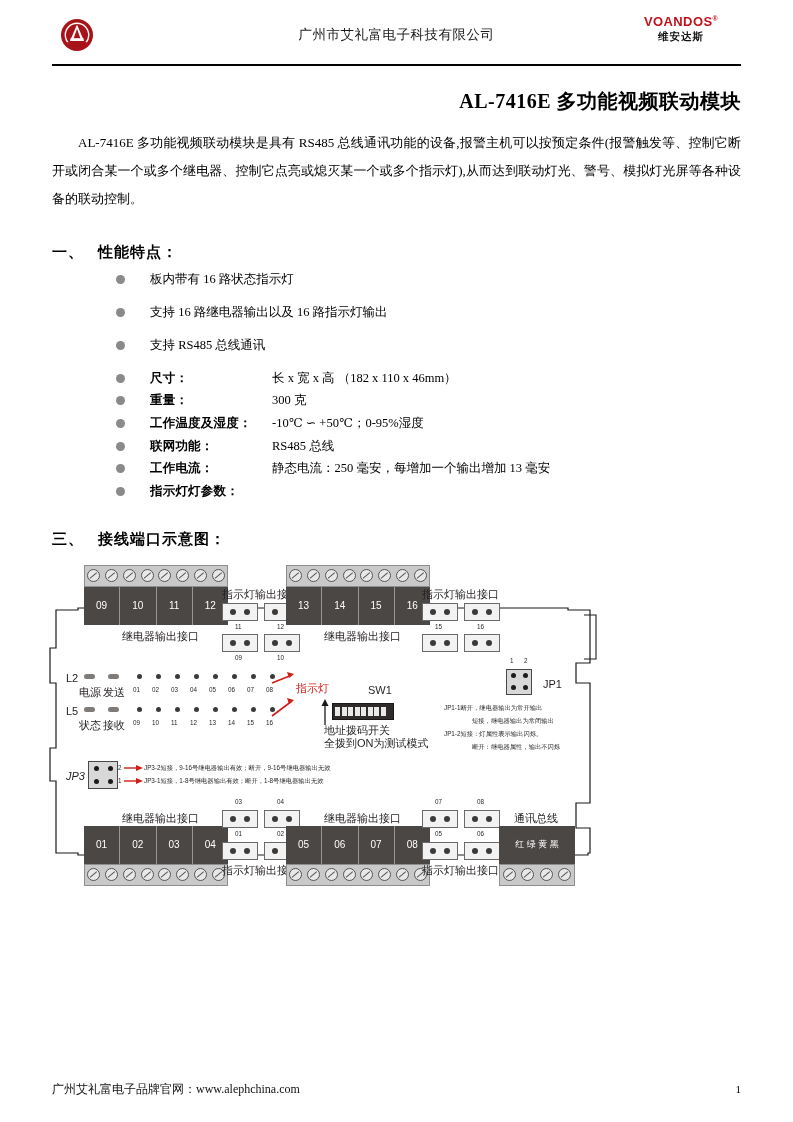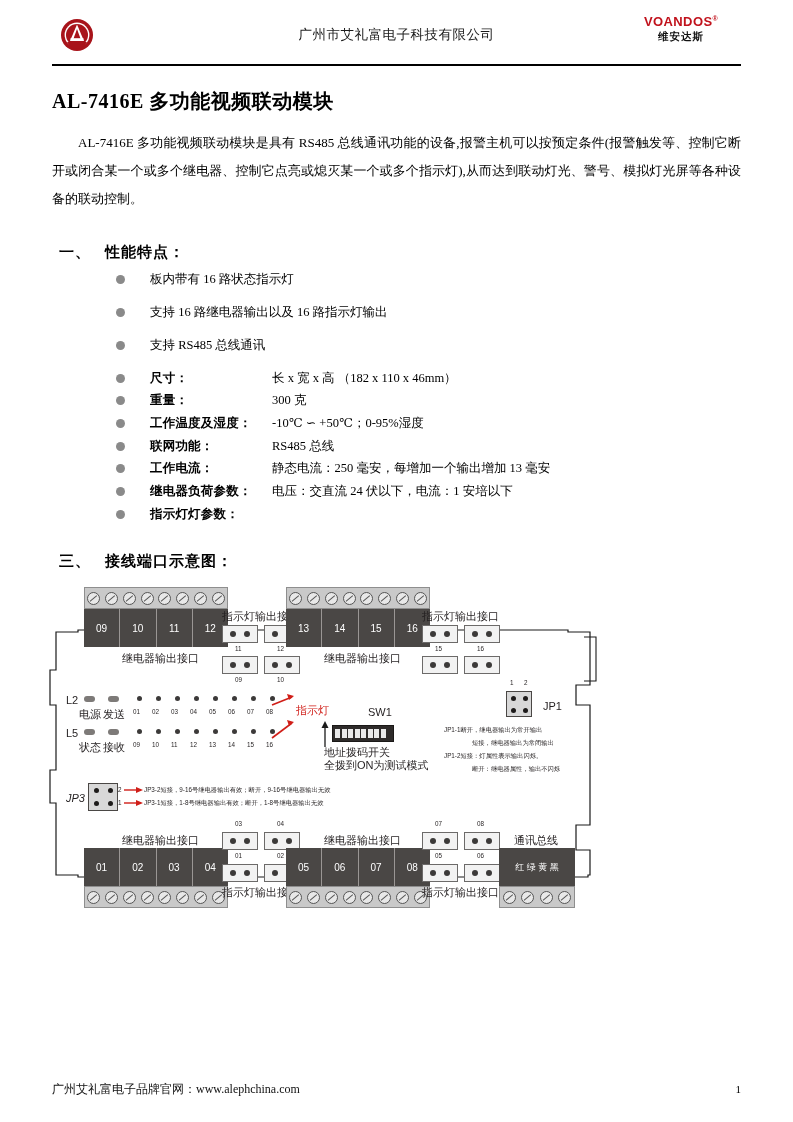--- a/index.html
+++ b/index.html
@@ -45,39 +45,39 @@
   .hdr-brand .cn {
     color: #111; font-weight: bold; font-size: 10.5px;
     margin-top: 1px; letter-spacing: 1px;
   }
   .hdr-rule {
     height: 2px; background: #000; margin: 6px 0 0 0;
   }
 
   
   .doc-title {
-    text-align: left;
+    text-align: right;
     font-size: 20px;
     font-weight: bold;
     margin: 22px 0 14px 0;
     letter-spacing: .5px;
   }
   .intro {
     font-size: 13px;
     line-height: 2.15;
     text-align: justify;
     text-indent: 2em;
     margin: 0 0 0 0;
   }
 
   
   .sec-head {
     font-size: 15px;
     font-weight: bold;
-    margin: 30px 0 10px 7px;
+    margin: 30px 0 10px 0;
     letter-spacing: 1px;
   }
   .sec-head .num { margin-right: 14px; }
 
   ul.feat { list-style: none; margin: 6px 0 0 0; padding: 0 0 0 64px; }
   ul.feat li {
     font-size: 12.5px;
     line-height: 1.2;
     margin-bottom: 18px;
     position: relative;
@@ -280,25 +280,20 @@
         <span class="lbl">联网功能：</span>
         <span class="val">RS485 总线</span>
       </li>
     <li>
         <span class="dot"></span>
         <span class="lbl">工作电流：</span>
         <span class="val">静态电流：250 毫安，每增加一个输出增加 13 毫安</span>
       </li>
     <li>
         <span class="dot"></span>
-        <span class="lbl">继电器负荷参数：</span>
-        <span class="val">电压：交直流 24 伏以下，电流：1 安培以下</span>
-      </li>
-    <li>
-        <span class="dot"></span>
         <span class="lbl">指示灯灯参数：</span>
       </li>
   </ul>
 
   <div class="sec-head">
     <span class="num">三、</span><span>接线端口示意图：</span>
   </div>
 
   <div class="diagram-wrap">
 

